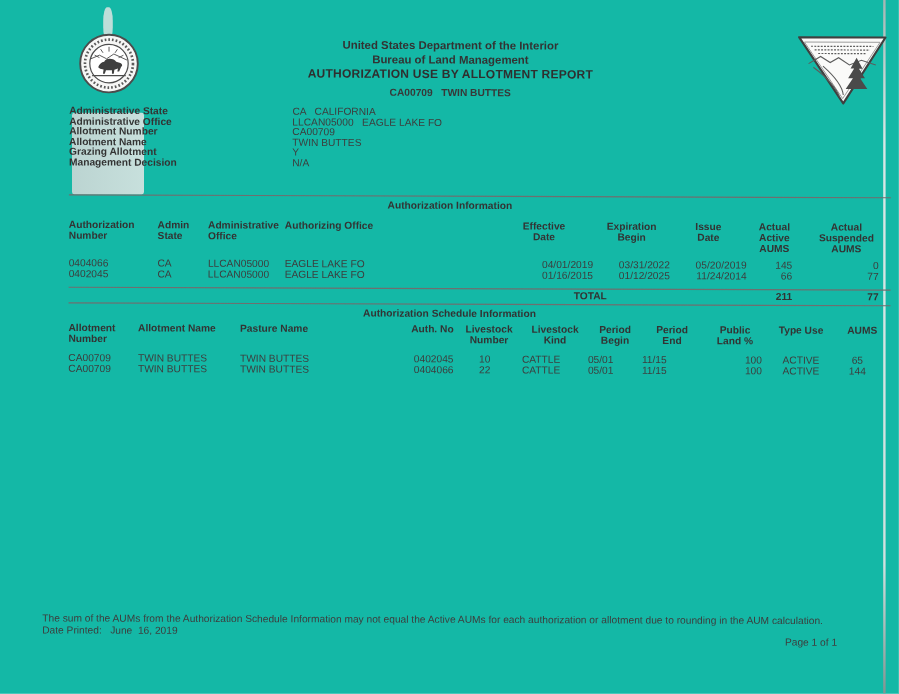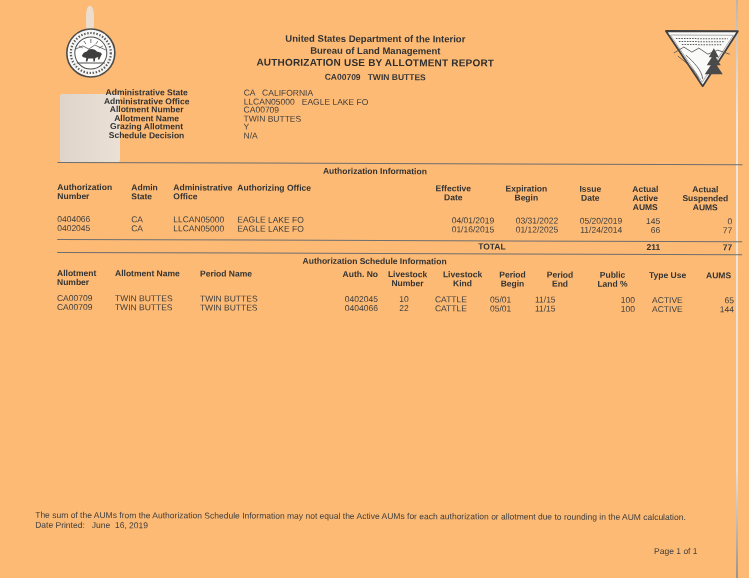--- a/index.html
+++ b/index.html
@@ -1,21 +1,21 @@
 <!DOCTYPE html>
 <html><head>
 <meta charset="utf-8">
 <style>
   * { margin:0; padding:0; box-sizing:border-box; }
   html,body { width:749px; height:578px; }
   body {
     font-family:"Liberation Sans","DejaVu Sans",sans-serif;
     background:#fbfbfa; color:#3b3b3b; overflow:hidden;
   }
-  .page { position:absolute; inset:0; background:#fdba74; overflow:hidden; }
+  .page { position:absolute; inset:0; background:#14b8a6; overflow:hidden; }
   .content { position:absolute; inset:0; transform:rotate(0.2deg); }
 
   
   .smudge { position:absolute; left:60px; top:94px; width:60px; height:68px;
     background:linear-gradient(90deg,#d9d9d9,#e7e7e6); opacity:.85; border-radius:2px; }
   .streak { position:absolute; left:86px; top:6px; width:8px; height:28px;
     background:#e7e7e6; opacity:.8; border-radius:40%; }
   .edge-line { position:absolute; left:736px; top:0; width:2px; height:578px;
     background:linear-gradient(180deg,#b5b5b5 0px,#d9d9d9 70px,#ececec 120px,#e5e5e5 470px,#8f8f8f 578px); opacity:.9; }
 
@@ -24,21 +24,21 @@
   .doi-seal { left:64px; top:27px; width:52px; height:54px; }
   .blm-logo { left:661px; top:25px; width:80px; height:64px; }
   .title-block { position:absolute; top:33px; left:0; width:749px; text-align:center; }
   .title-l12 { font-size:9.5px; font-weight:bold; line-height:12px; color:#333; }
   .title-l3 { font-size:10px; font-weight:bold; line-height:12.5px; color:#2f2f2f; letter-spacing:.2px; }
   .title-l4 { font-size:8.5px; font-weight:bold; margin-top:2px; color:#383838; white-space:pre; }
 
   
   .admin-block { position:absolute; top:89px; left:57px; font-size:8.5px; }
   .d-row { display:flex; line-height:8.6px; }
-  .d-label { width:178px; text-align:center; font-weight:bold; color:#333; }
+  .d-label { width:178px; text-align:left; font-weight:bold; color:#333; }
   .d-value { margin-left:8px; white-space:pre; color:#3d3d3d; }
 
   .rule { position:absolute; left:57px; width:685px; height:1px; background:#6f6f6f; }
   .sec-title { position:absolute; left:0; width:749px; text-align:center;
     font-size:8.5px; font-weight:bold; color:#333; }
 
   
   .trow { position:absolute; left:57px; width:685px; display:flex; align-items:flex-start;
     font-size:8.5px; line-height:9px; color:#3d3d3d; }
   .th { font-weight:bold; white-space:pre-line; color:#333; line-height:9.2px; }
@@ -57,26 +57,26 @@
   
   .s1{width:58px} .s2{width:85px} .s3{width:125px} .s4{width:55px} .s5{width:55px}
   .s6{width:55px} .s7{width:45px} .s8{width:50px} .s9{width:55px} .s10{width:55px} .s11{width:47px}
   .t2-head .s4 { text-align:right; padding-right:2px; }
   .t2-head .s5,.t2-head .s6,.t2-head .s7,.t2-head .s8,.t2-head .s9,.t2-head .s10,.t2-head .s11 { text-align:center; }
   .t2-data .s4 { text-align:right; padding-right:2px; }
   .t2-data .s5 { text-align:center; padding-right:7px; }
   .t2-data .s6,.t2-data .s7,.t2-data .s8 { text-align:left; }
   .t2-data .s9 { text-align:right; padding-right:5px; }
   .t2-data .s10 { text-align:center; }
-  .t2-data .s11 { text-align:right; padding-right:8px; }
+  .t2-data .s11 { text-align:center; padding-right:8px; }
 
   
   .footer-note { position:absolute; top:511px; left:36px; font-size:8.5px; white-space:nowrap; color:#3d3d3d; }
   .footer-date { position:absolute; top:521px; left:36px; font-size:8.5px; display:flex; gap:7px; color:#3d3d3d; }
-  .footer-page { position:absolute; top:545px; left:655px; font-size:8.5px; color:#3d3d3d; }
+  .footer-page { position:absolute; top:529px; left:655px; font-size:8.5px; color:#3d3d3d; }
 </style>
 </head>
 <body>
 
 <div class="page">
   <div class="smudge"></div>
   <div class="streak"></div>
   <div class="edge-line"></div>
 
   <div class="content">
@@ -129,21 +129,21 @@
         </div>
       <div class="d-row">
           <span class="d-label">Allotment Name</span>
           <span class="d-value">TWIN BUTTES</span>
         </div>
       <div class="d-row">
           <span class="d-label">Grazing Allotment</span>
           <span class="d-value">Y</span>
         </div>
       <div class="d-row">
-          <span class="d-label">Schedule Decision</span>
+          <span class="d-label">Management Decision</span>
           <span class="d-value">N/A</span>
         </div>
     </div>
 
     <div class="rule" style="top:163px"></div>
     <div class="sec-title" style="top:166px">Authorization Information</div>
 
     <div class="trow t1-head" style="top:184px">
       <span class="c a1 th">Authorization
 Number</span>
@@ -197,21 +197,21 @@
       <span class="c a9">77</span>
     </div>
     <div class="rule" style="top:253px"></div>
 
     <div class="sec-title" style="top:256px">Authorization Schedule Information</div>
 
     <div class="trow t2-head" style="top:270px">
       <span class="c s1 th">Allotment
 Number</span>
       <span class="c s2 th">Allotment Name</span>
-      <span class="c s3 th">Period Name</span>
+      <span class="c s3 th">Pasture Name</span>
       <span class="c s4 th">Auth. No</span>
       <span class="c s5 th">Livestock
 Number</span>
       <span class="c s6 th">Livestock
 Kind</span>
       <span class="c s7 th">Period
 Begin</span>
       <span class="c s8 th">Period
 End</span>
       <span class="c s9 th">Public

